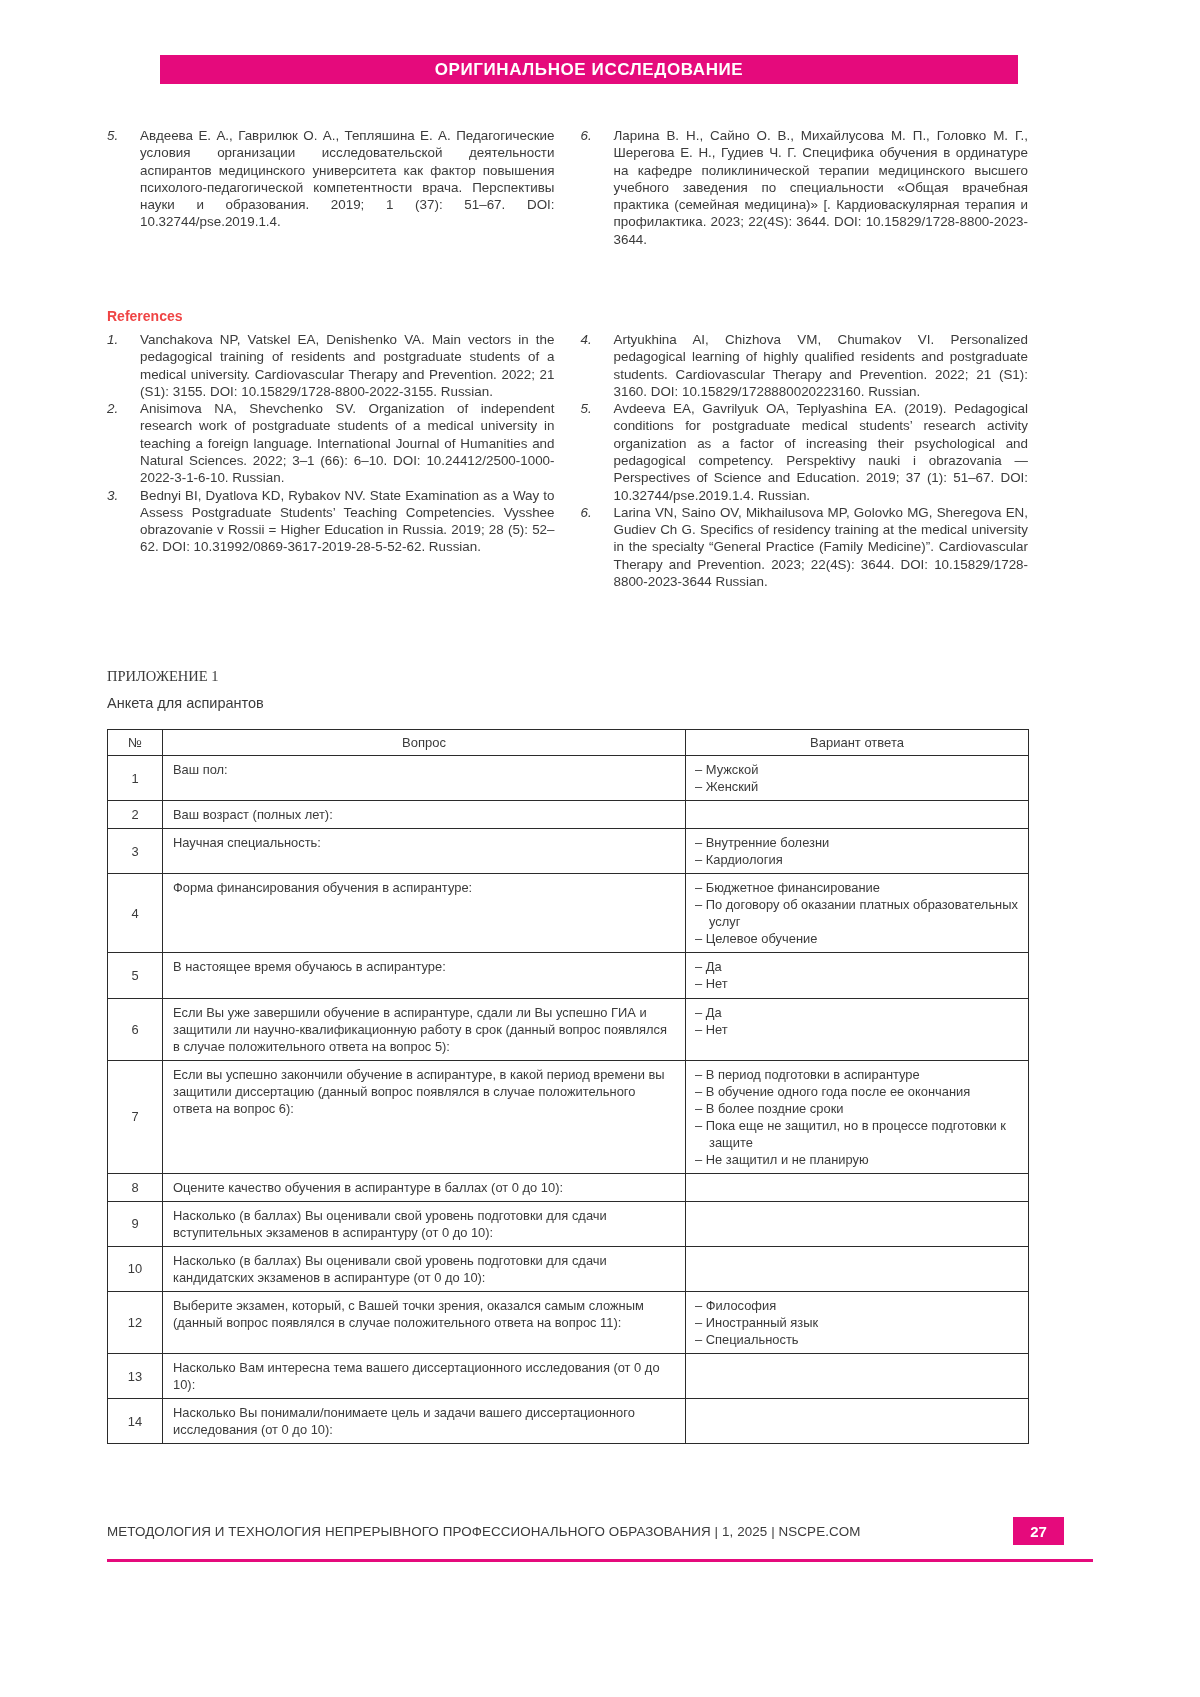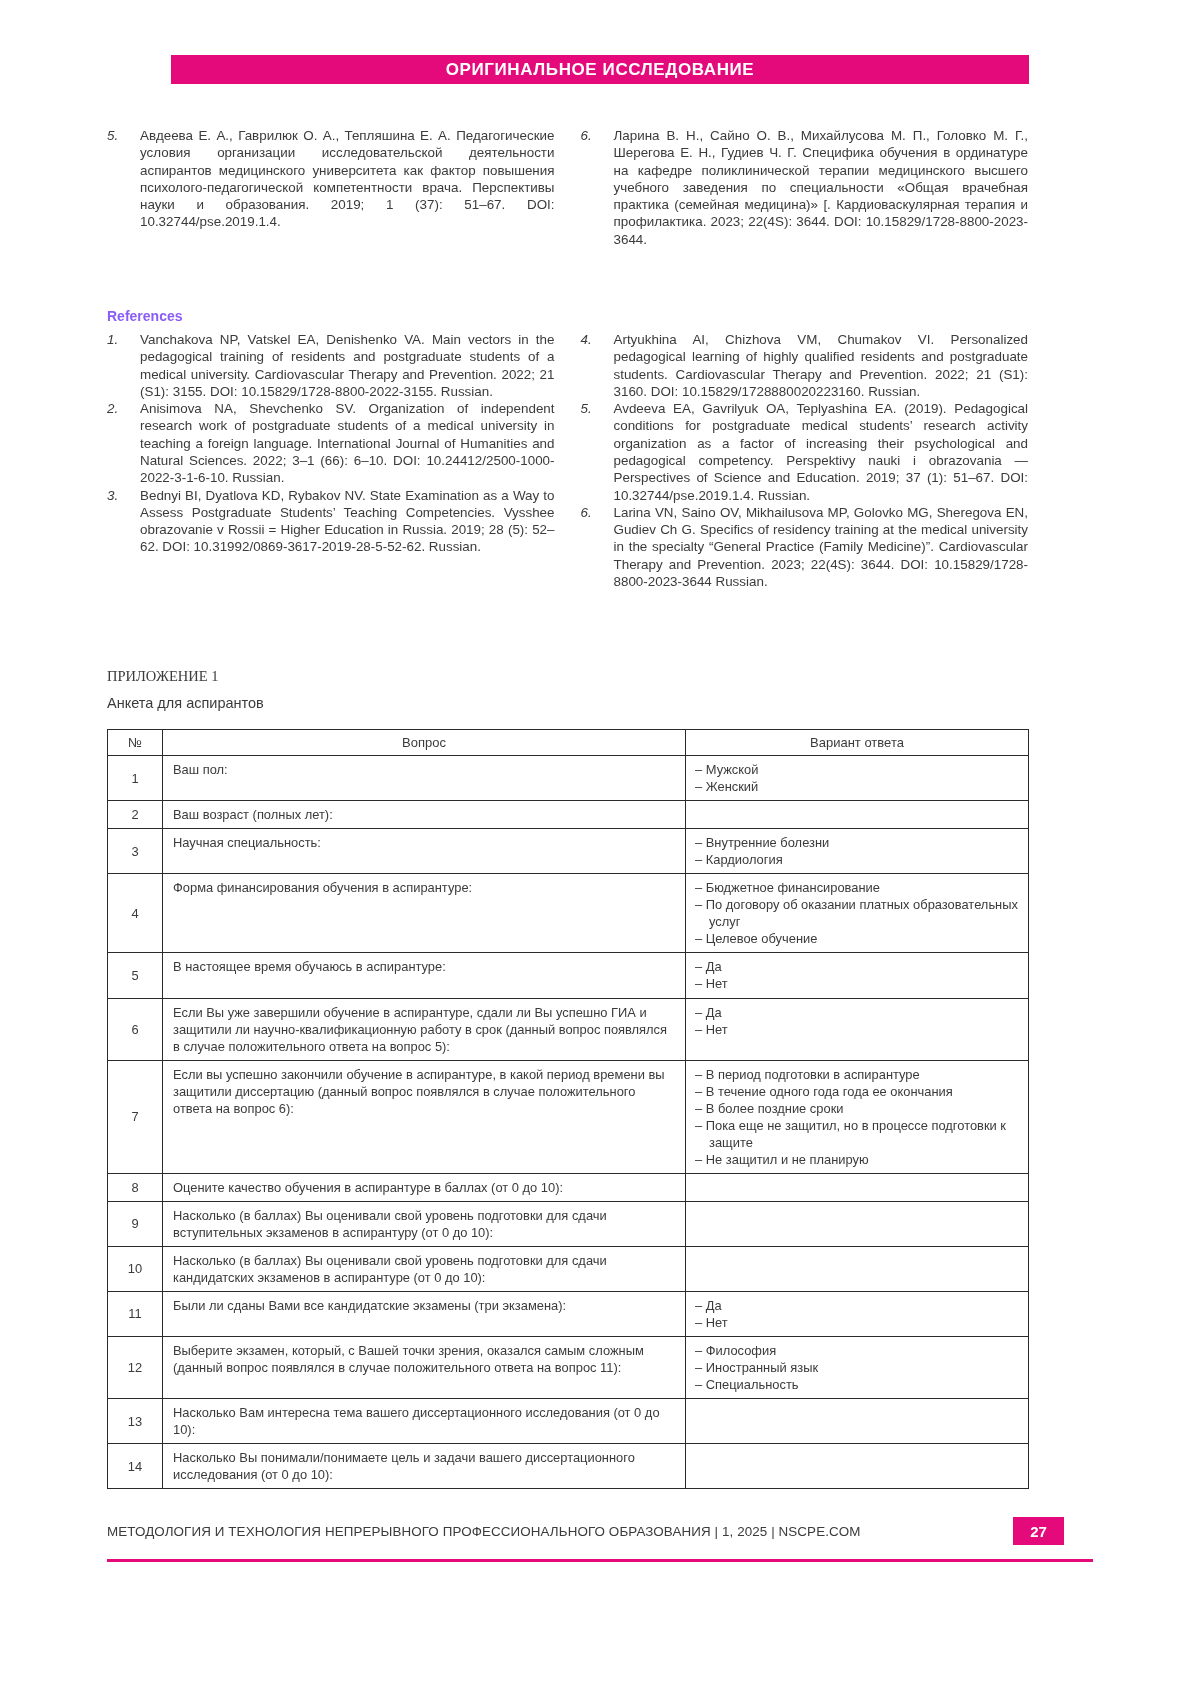--- a/index.html
+++ b/index.html
@@ -2,32 +2,32 @@
 <html><head>
 <meta charset="utf-8">
 <style>
   html,body{margin:0;padding:0;background:#ffffff;}
   .page{
     position:relative;width:1200px;height:1697px;background:#ffffff;
     font-family:"Liberation Sans",sans-serif;color:#3b3b3b;overflow:hidden;
     --accent:#E50A7C;--border:#2b2b2b;
   }
   
-  .banner{position:absolute;top:55px;left:171px;width:858px;height:29px;
+  .banner{position:absolute;top:55px;left:160px;width:858px;height:29px;
     background:var(--accent);display:flex;align-items:center;justify-content:center;}
   .banner-text{color:#fff;font-size:17px;font-weight:700;letter-spacing:.6px;}
   
   .refs{position:absolute;left:107px;width:921px;display:flex;gap:26px;}
   .refs-ru{top:127px;}
   .refs-en{top:331px;}
   .ref-col{flex:1 1 0;min-width:0;}
   .ref-item{display:flex;font-size:13.4px;line-height:1.29;text-align:justify;}
   .ref-num{flex:0 0 33px;font-style:italic;}
   .ref-text{flex:1;min-width:0;}
-  .references-heading{position:absolute;top:296px;left:107px;font-size:14px;font-weight:700;color:#8b5cf6;}
+  .references-heading{position:absolute;top:296px;left:107px;font-size:14px;font-weight:700;color:#ef4444;}
   
   .appendix-title{position:absolute;top:668px;left:107px;font-size:14.5px;font-family:Liberation Serif, serif;}
   .appendix-subtitle{position:absolute;top:695px;left:107px;font-size:14.5px;font-weight:400;}
   
   .questionnaire{position:absolute;top:729px;left:107px;width:921px;
     border-collapse:collapse;table-layout:fixed;font-size:12.9px;line-height:1.32;color:#3b3b3b;}
   .questionnaire th,.questionnaire td{border:1px solid var(--border);}
   .questionnaire th{font-weight:400;text-align:center;padding:4px 6px;font-size:13px;}
   col.c-num{width:55px;}
   col.c-q{width:523px;}
@@ -162,48 +162,40 @@
           <td class="cell-a">
             <div class="answer-line">– Да</div>
             <div class="answer-line">– Нет</div>
           </td>
         </tr>
         <tr>
           <td class="cell-num">7</td>
           <td class="cell-q">Если вы успешно закончили обучение в аспирантуре, в какой период времени вы защитили диссертацию (данный вопрос появлялся в случае положительного ответа на вопрос 6):</td>
           <td class="cell-a">
             <div class="answer-line">– В период подготовки в аспирантуре</div>
-            <div class="answer-line">– В течение одного года года ее окончания</div>
+            <div class="answer-line">– В обучение одного года после ее окончания</div>
             <div class="answer-line">– В более поздние сроки</div>
             <div class="answer-line">– Пока еще не защитил, но в процессе подготовки к защите</div>
             <div class="answer-line">– Не защитил и не планирую</div>
           </td>
         </tr>
         <tr>
           <td class="cell-num">8</td>
           <td class="cell-q">Оцените качество обучения в аспирантуре в баллах (от 0 до 10):</td>
           <td class="cell-a"></td>
         </tr>
         <tr>
           <td class="cell-num">9</td>
           <td class="cell-q">Насколько (в баллах) Вы оценивали свой уровень подготовки для сдачи вступительных экзаменов в аспирантуру (от 0 до 10):</td>
           <td class="cell-a"></td>
         </tr>
         <tr>
           <td class="cell-num">10</td>
           <td class="cell-q">Насколько (в баллах) Вы оценивали свой уровень подготовки для сдачи кандидатских экзаменов в аспирантуре (от 0 до 10):</td>
           <td class="cell-a"></td>
-        </tr>
-        <tr>
-          <td class="cell-num">11</td>
-          <td class="cell-q">Были ли сданы Вами все кандидатские экзамены (три экзамена):</td>
-          <td class="cell-a">
-            <div class="answer-line">– Да</div>
-            <div class="answer-line">– Нет</div>
-          </td>
         </tr>
         <tr>
           <td class="cell-num">12</td>
           <td class="cell-q">Выберите экзамен, который, с Вашей точки зрения, оказался самым сложным (данный вопрос появлялся в случае положительного ответа на вопрос 11):</td>
           <td class="cell-a">
             <div class="answer-line">– Философия</div>
             <div class="answer-line">– Иностранный язык</div>
             <div class="answer-line">– Специальность</div>
           </td>
         </tr>

